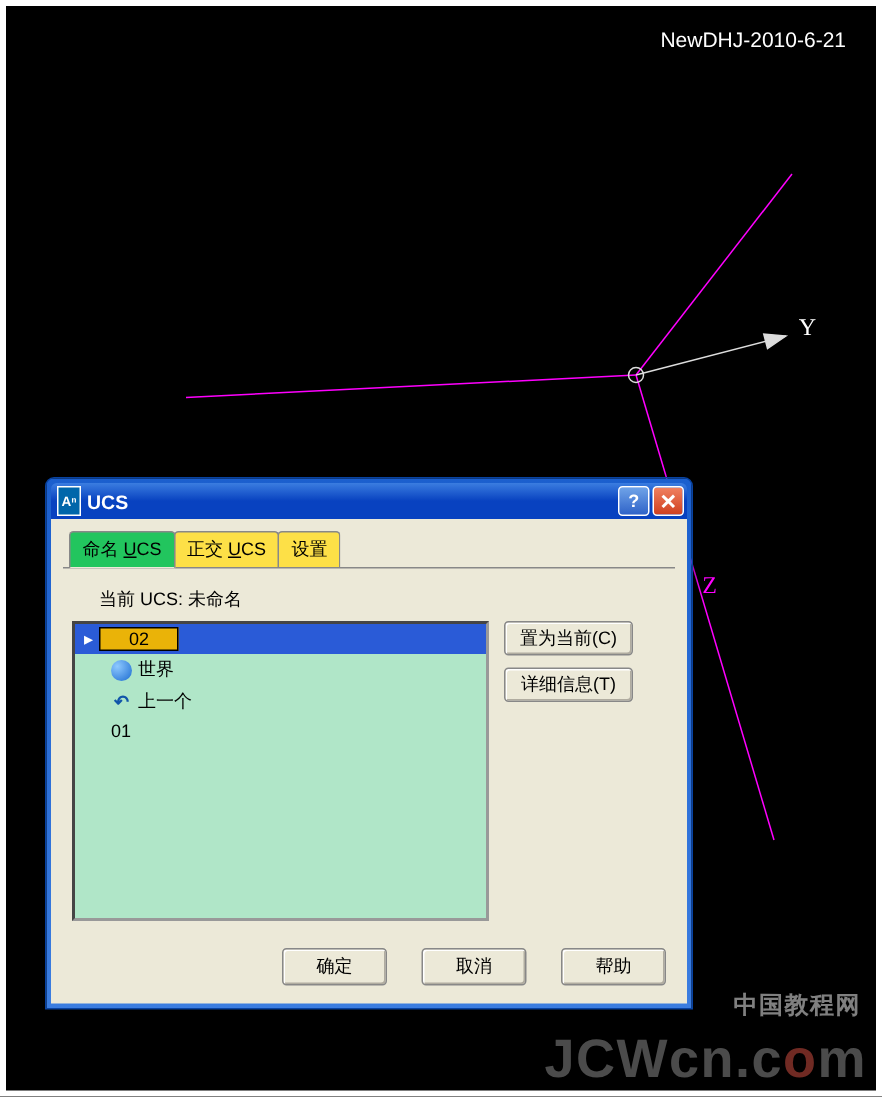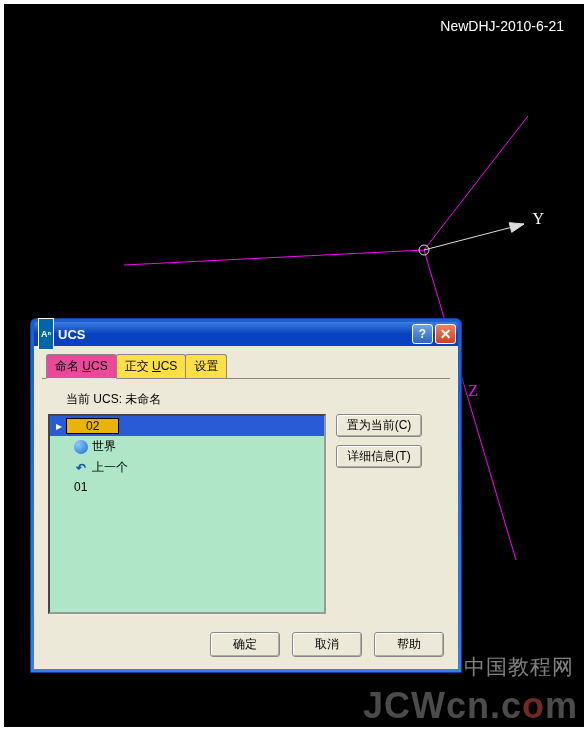--- a/index.html
+++ b/index.html
@@ -52,21 +52,21 @@
     }
     .titlebar {
       height: 24px;
       display: flex;
       align-items: center;
       padding: 0 2px 0 4px;
       background: linear-gradient(to bottom,#3b7de0,#0842c0 50%,#0842c0);
       border-radius: 4px 4px 0 0;
     }
     .titlebar-icon {
-      width: 16px; height: 32px;
+      width: 16px; height: 20px;
       background: #06a; border: 1px solid #fff;
       margin-right: 4px;
       display: flex; align-items: center; justify-content: center;
       color: #fff; font-size: 9px; font-weight: bold;
     }
     .titlebar-text {
       color: #fff; font-weight: bold; font-size: 13px;
       flex: 1;
     }
     .titlebar-btn {
@@ -94,21 +94,21 @@
       padding: 3px 8px;
       background: #fde047;
       border: 1px solid #888;
       border-bottom: none;
       border-radius: 3px 3px 0 0;
       margin-right: -1px;
       position: relative;
       cursor: pointer;
     }
     .tab.active {
-      background: #ec4899;
+      background: #22c55e;
       border-bottom: 1px solid #ece9d8;
       margin-bottom: -1px;
       z-index: 1;
     }
     .tab-underline { text-decoration: underline; }
     .tab-content {
       padding: 10px 6px 8px 6px;
     }
     .current-label {
       margin: 2px 0 6px 18px;
@@ -167,31 +167,32 @@
       border: 1px solid #888;
       border-radius: 3px;
       box-shadow: inset 1px 1px #fff, inset -1px -1px #b0aca0;
       cursor: pointer;
       text-align: center;
       white-space: nowrap;
     }
     .bottom-buttons {
       display: flex;
       justify-content: flex-end;
-      gap: 12px;
+      gap: 23px;
       padding: 10px 6px 4px 6px;
       align-items: flex-end;
     }
     .bottom-buttons .win-button { min-width: 70px; padding: 3px 16px; }
     .watermark1 {
       position: absolute;
       bottom: 46px; right: 10px;
       color: rgba(255,255,255,.5);
-      font-size: 21px;
+      font-size: 16px;
       letter-spacing: 1px;
+      font-weight: bold;
     }
     .watermark2 {
       position: absolute;
       bottom: 0px; right: 6px;
       font-family: Arial, sans-serif;
       font-weight: bold;
       font-size: 36px;
       color: rgba(150,150,150,.5);
       letter-spacing: 1px;
       margin-top: 36px;

